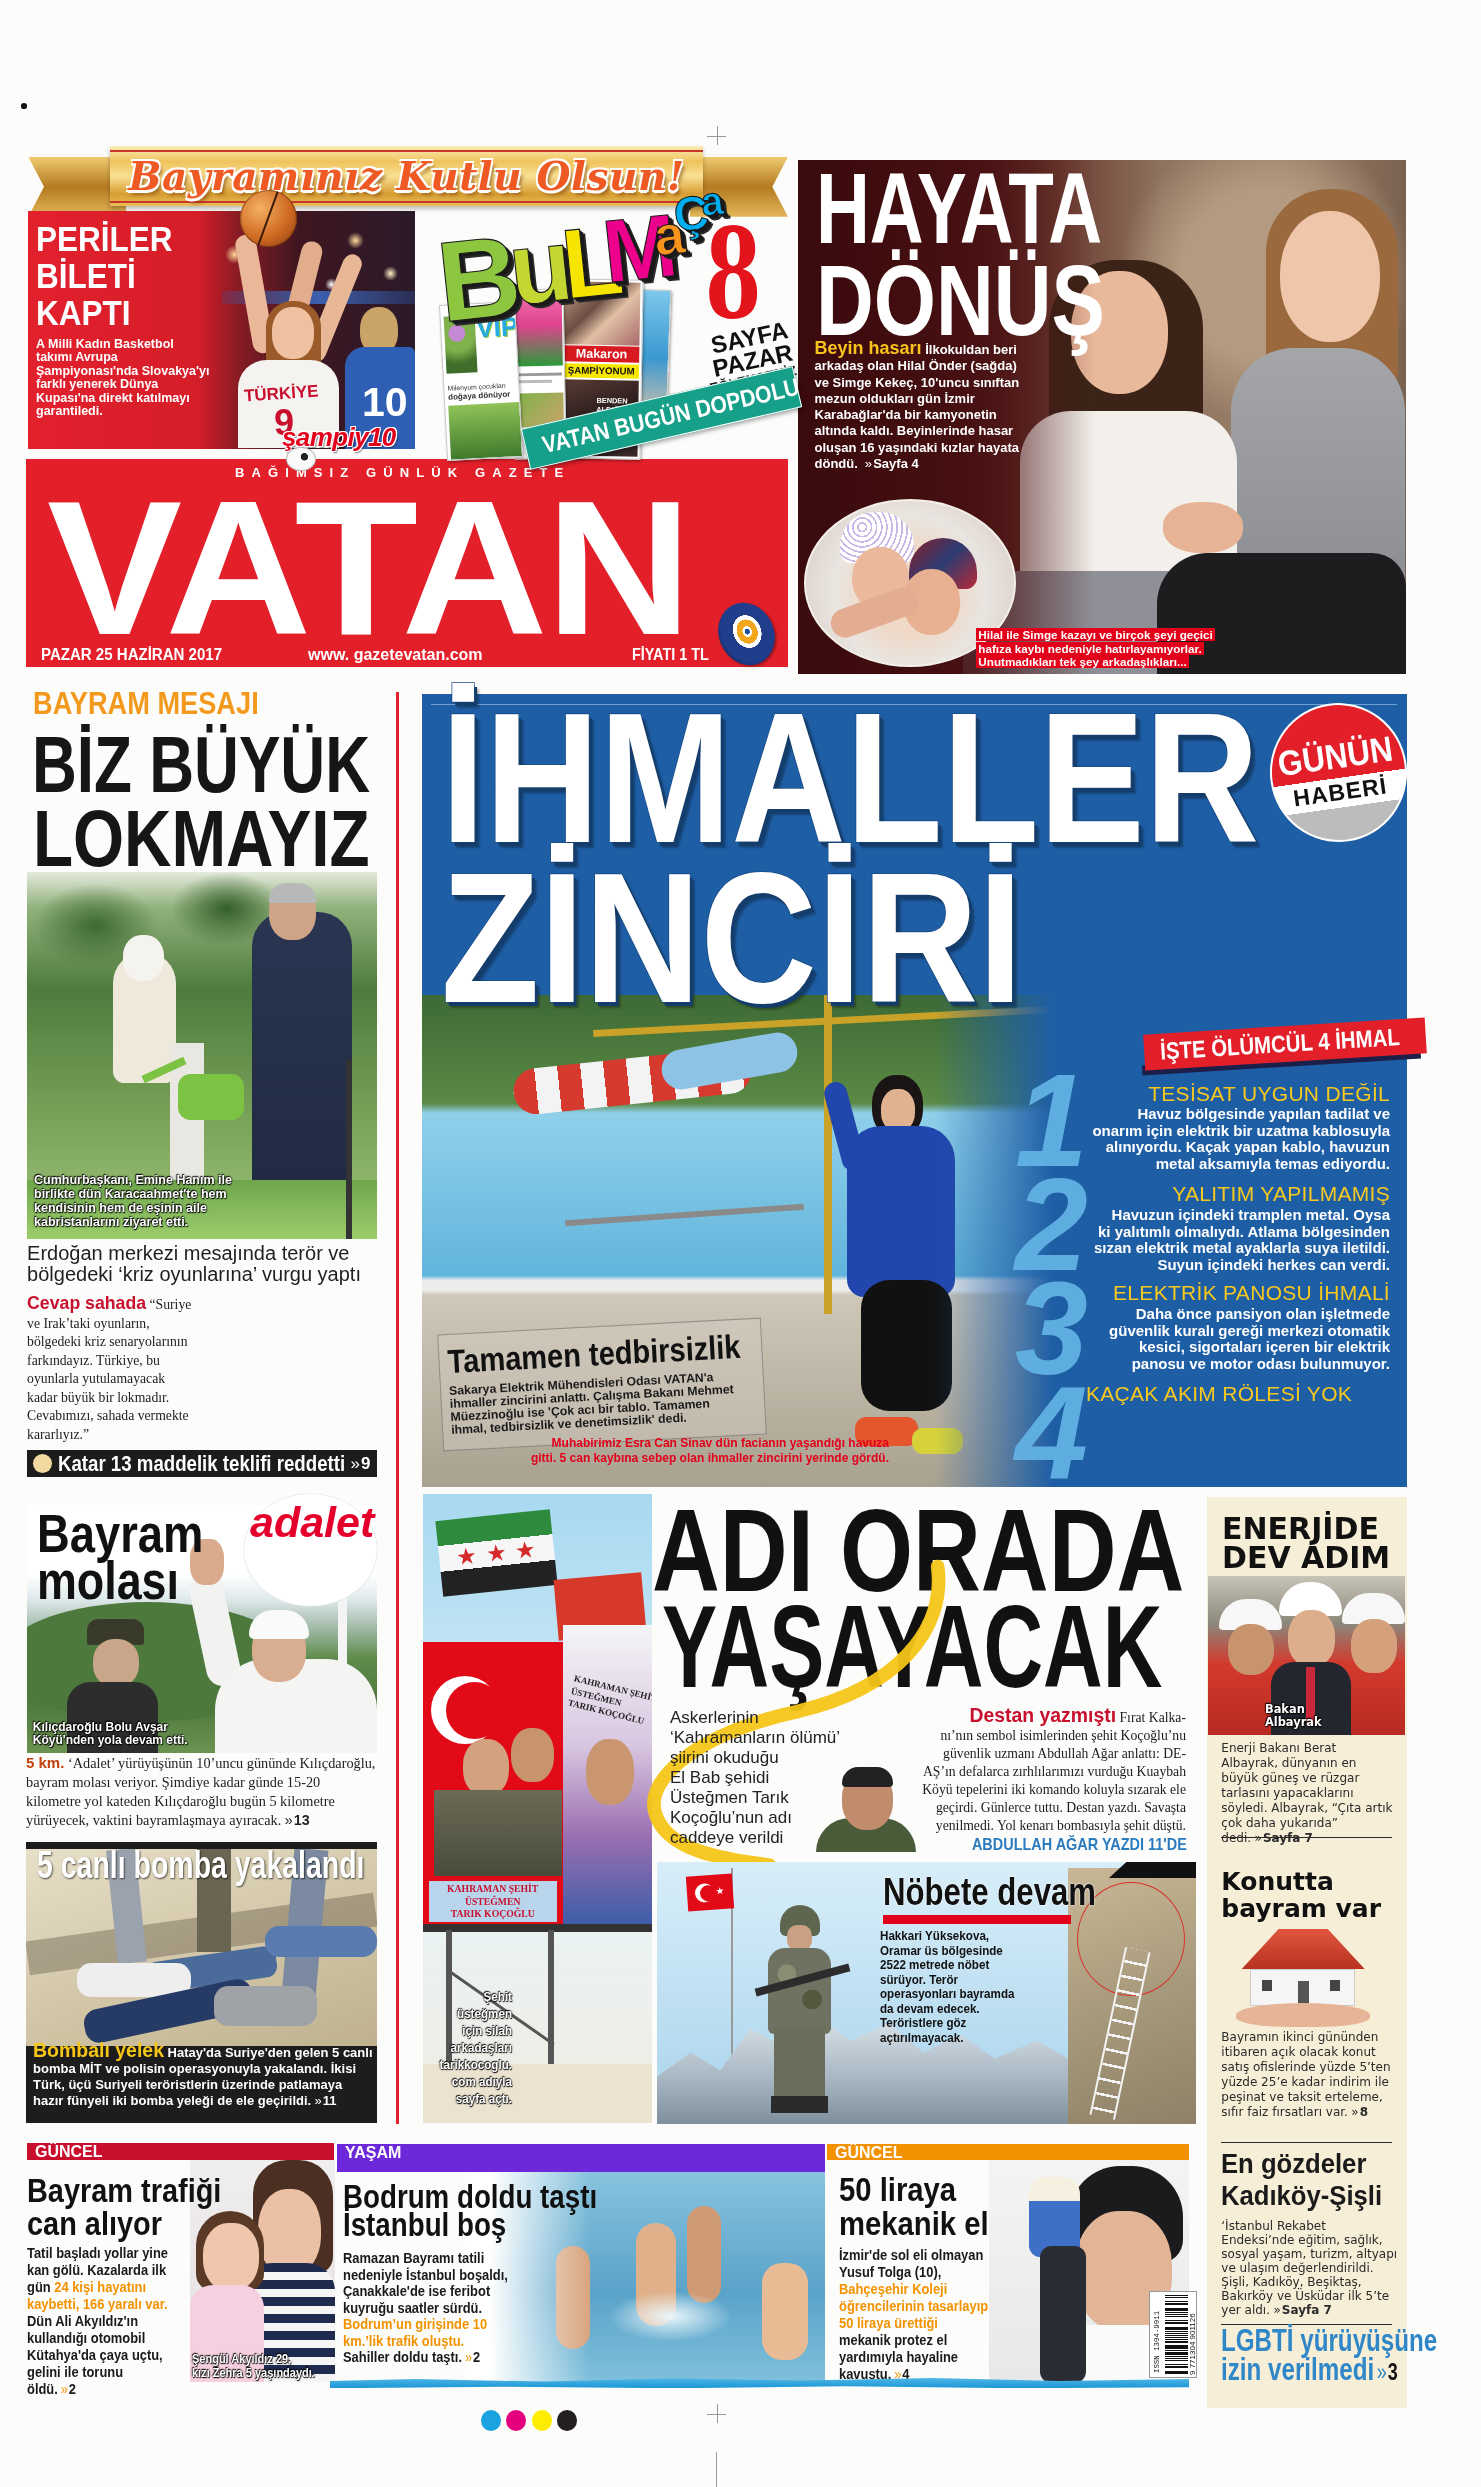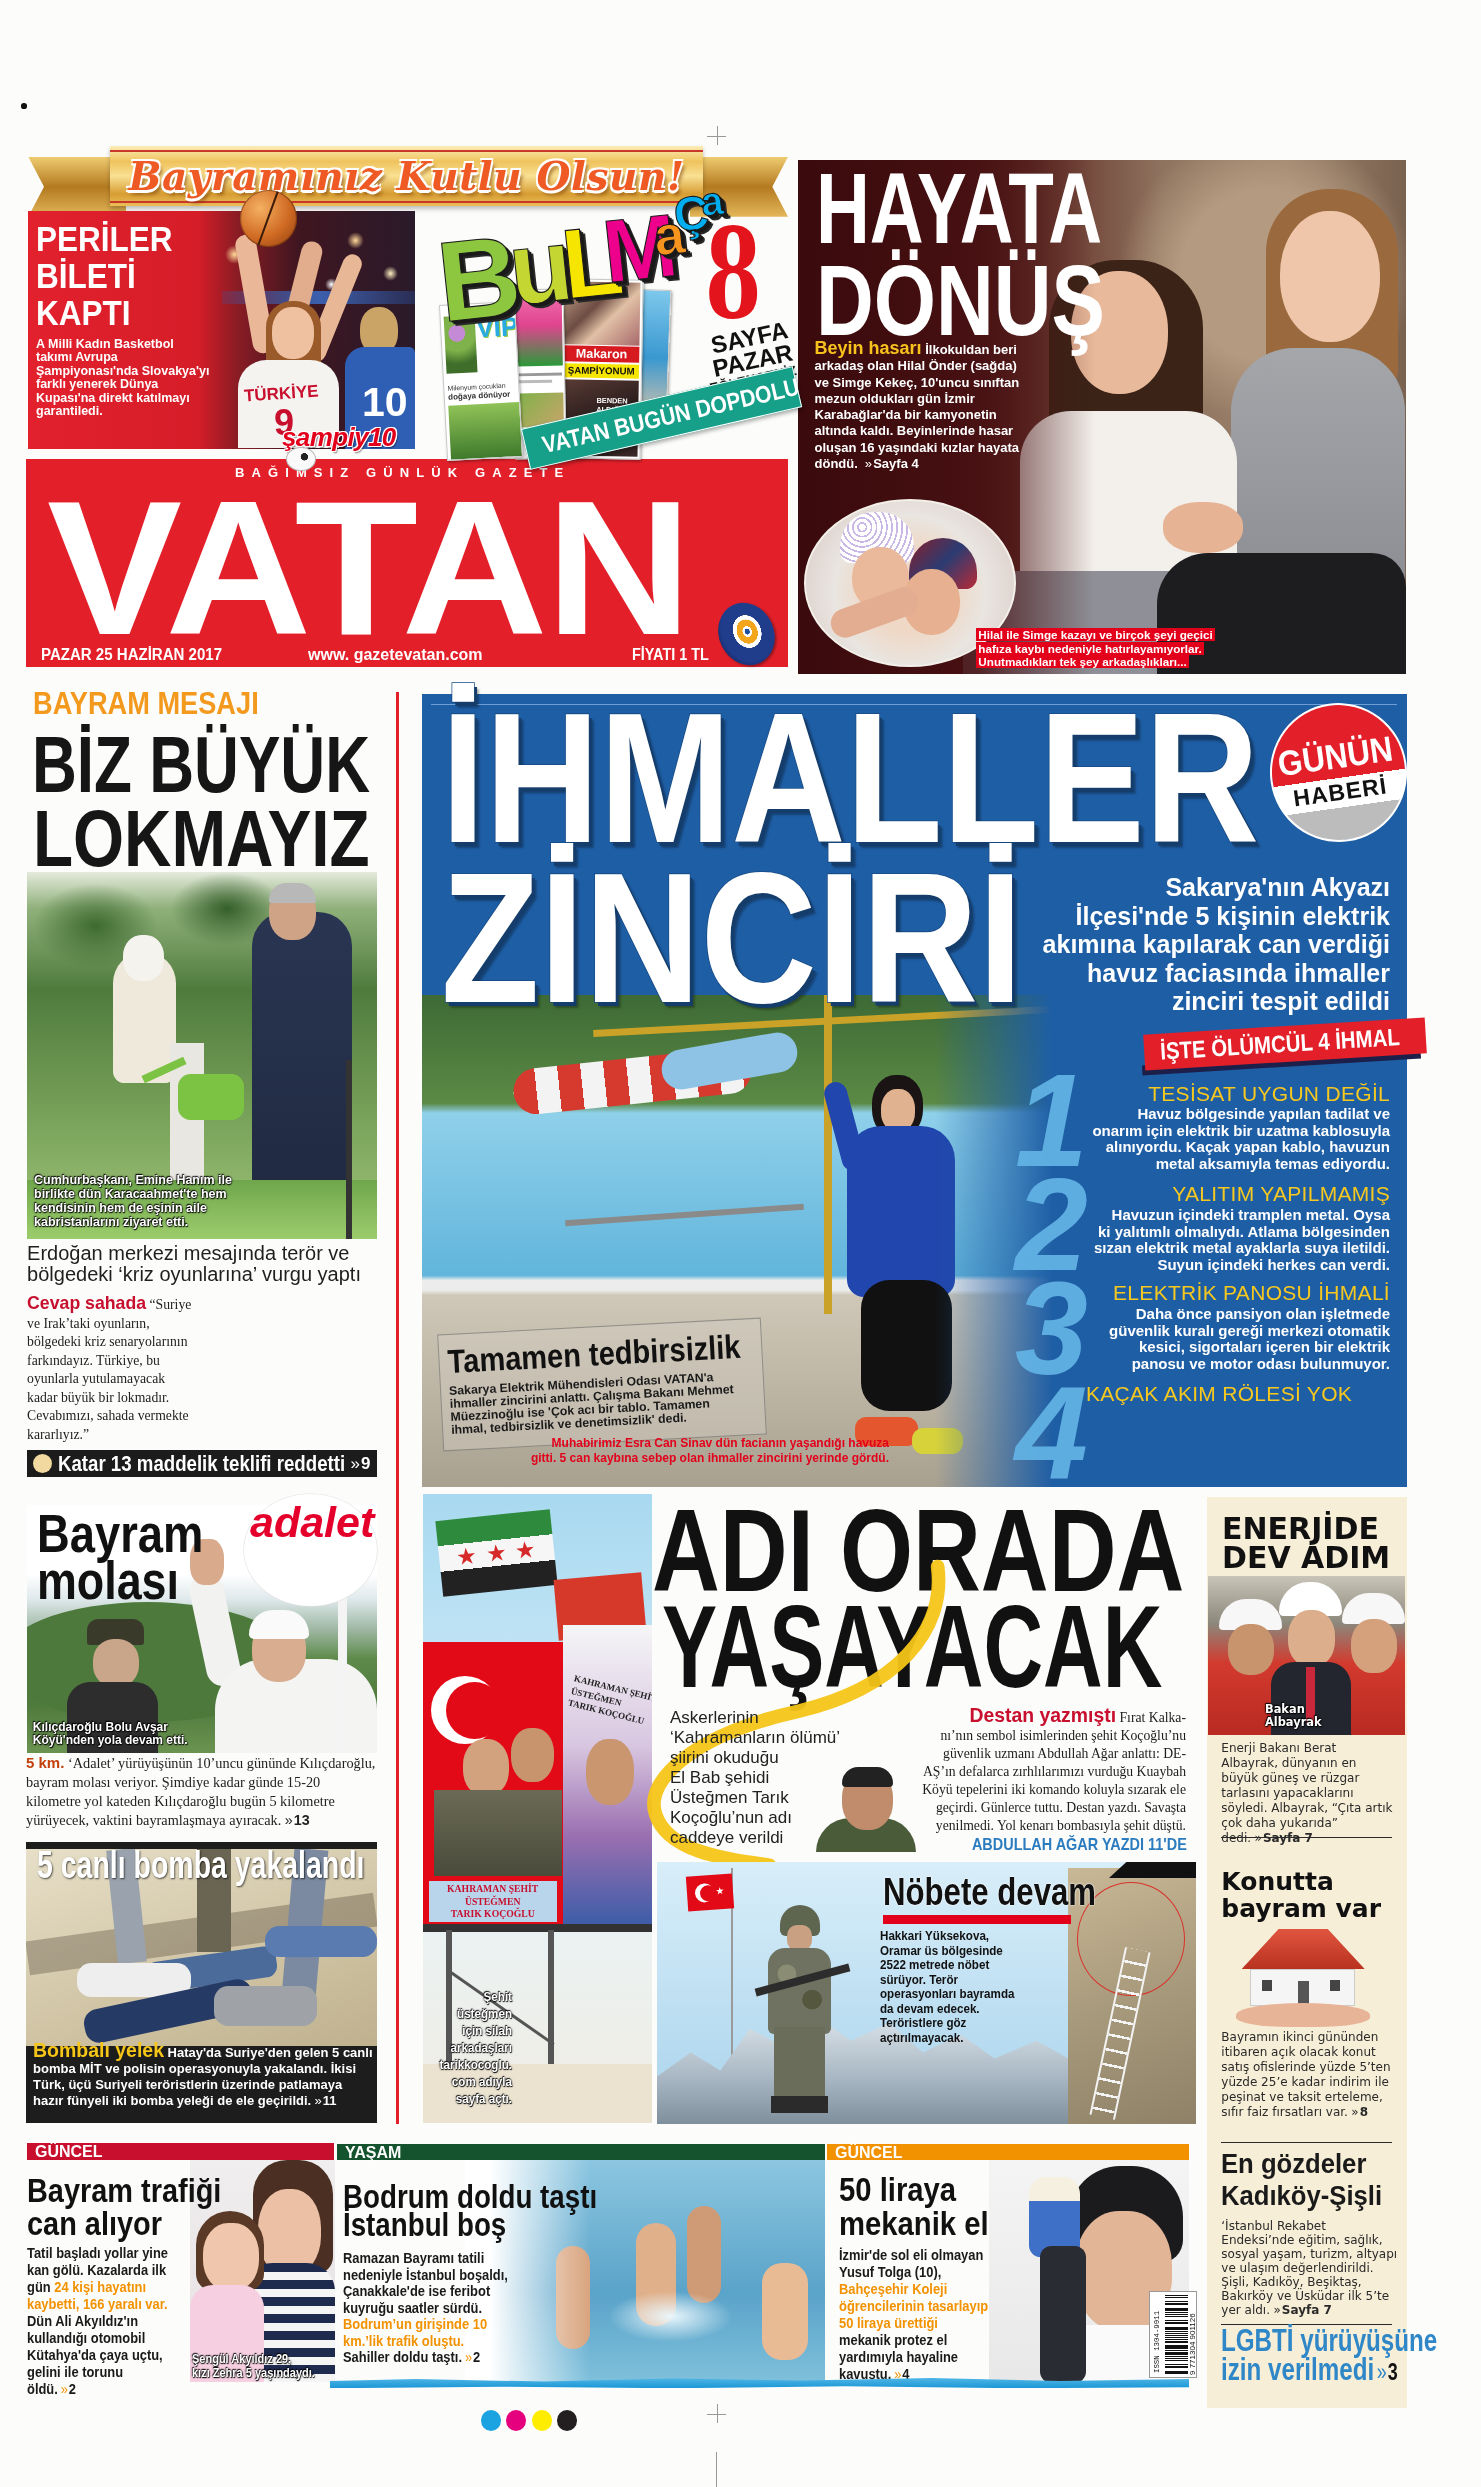--- a/index.html
+++ b/index.html
@@ -226,27 +226,20 @@
   <span class="num" style="left:593px;top:361px">1</span>
   <span class="num" style="left:593px;top:465px">2</span>
   <span class="num" style="left:593px;top:569px">3</span>
   <span class="num" style="left:593px;top:673px">4</span>
   <div class="a b nw o blue-hl" style="left:19.4px;top:-8px;font-size:185px;line-height:185px;transform:scaleX(.856)">İHMALLER</div>
   <div class="a b nw o blue-hl" style="left:19.4px;top:152px;font-size:185px;line-height:185px;transform:scaleX(.871)">ZİNCİRİ</div>
   <div class="a ph" style="left:848px;top:9px;width:137px;height:139px;border-radius:50%;border:2.9px solid #fff;transform:rotate(-8deg);background:linear-gradient(180deg,#e3202a 0 54%,#fff 54% 76%,#bcbcbc 76%)">
     <div class="a b nw" style="left:0;top:33px;width:131px;text-align:center;font-size:35px;line-height:35px;color:#fff;transform:scaleX(.9)">GÜNÜN</div>
     <div class="a b nw" style="left:0;top:75px;width:131px;text-align:center;font-size:23px;line-height:25px;color:#111;letter-spacing:1.1px">HABERİ</div>
   </div>
-  <div class="a b" style="left:545px;top:179px;width:423px;text-align:right;font-size:25px;line-height:28.5px;color:#fff">
-    <span class="ln">Sakarya'nın Akyazı</span>
-    <span class="ln">İlçesi'nde 5 kişinin elektrik</span>
-    <span class="ln">akımına kapılarak can verdiği</span>
-    <span class="ln">havuz faciasında ihmaller</span>
-    <span class="ln">zinciri tespit edildi</span>
-  </div>
   <div class="a" style="left:720px;top:363px;width:279px;height:10.3px;background:#1b1f4a;transform:rotate(-3.5deg)"></div>
   <div class="a" style="left:722px;top:332px;width:282px;height:36px;background:#e3202a;transform:rotate(-3.5deg)">
     <div class="a b nw o" style="left:16px;top:0;font-size:24px;line-height:36px;color:#fff;transform:scaleX(.85)">İŞTE ÖLÜMCÜL 4 İHMAL</div>
   </div>
   <div class="a" style="left:626px;top:388px;width:342px;text-align:right">
     <div class="item-t">TESİSAT UYGUN DEĞİL</div>
   </div>
   <div class="a item-b" style="left:626px;top:412px;width:342px;text-align:right">
     <span class="ln">Havuz bölgesinde yapılan tadilat ve</span>
     <span class="ln">onarım için elektrik bir uzatma kablosuyla</span>
@@ -515,21 +508,21 @@
     <div class="a" style="left:80px;top:5.7px;width:114px;height:97px;border-radius:51px 51px 23px 23px;background:#1b1a1d"></div>
     <div class="a" style="left:86px;top:51px;width:97px;height:120px;border-radius:45%;background:#e1b596"></div>
     <div class="a" style="left:63px;top:165px;width:137px;height:57px;border-radius:34px 34px 0 0;background:#fafafa"></div>
     <div class="a" style="left:40px;top:17px;width:51px;height:80px;border-radius:17px 17px 11.4px 11.4px;background:linear-gradient(180deg,#f6f0e0 0 30%,#3f70c8 30%)"></div>
     <div class="a" style="left:51px;top:86px;width:46px;height:137px;border-radius:11.4px;background:#2a2c33"></div>
   </div>
 
   <div class="sec-bar" style="left:0;top:0;width:307px;background:#c8102e">
       <span class="sec-label">GÜNCEL</span>
     </div>
-  <div class="sec-bar" style="left:310px;top:1.1px;width:488px;height:16px;background:#14532d">
+  <div class="sec-bar" style="left:310px;top:1.1px;width:488px;height:28px;background:#6d28d9">
       <span class="sec-label">YAŞAM</span>
     </div>
   <div class="sec-bar" style="left:800px;top:1.1px;width:362px;height:16px;background:#f39200">
       <span class="sec-label">GÜNCEL</span>
     </div>
 
   <div class="a bhead o" style="left:0;top:31px;font-size:34px;line-height:33px;transform:scaleX(.85)">Bayram trafiği</div>
   <div class="a bhead o" style="left:0;top:64px;font-size:34px;line-height:33px;transform:scaleX(.85)">can alıyor</div>
   <p class="a b o" style="left:0;top:101px;width:171px;font-size:15px;line-height:17px;color:#1a1a1a;transform:scaleX(.86)">
     <span>Tatil başladı yollar yine kan gölü. Kazalarda ilk gün </span><span class="hlo">24 kişi hayatını kaybetti, 166 yaralı var.</span><span> Dün Ali Akyıldız'ın kullandığı otomobil Kütahya'da çaya uçtu, gelini ile torunu öldü.</span><span class="chev" style="color:#f39200">»</span><span>2</span>

